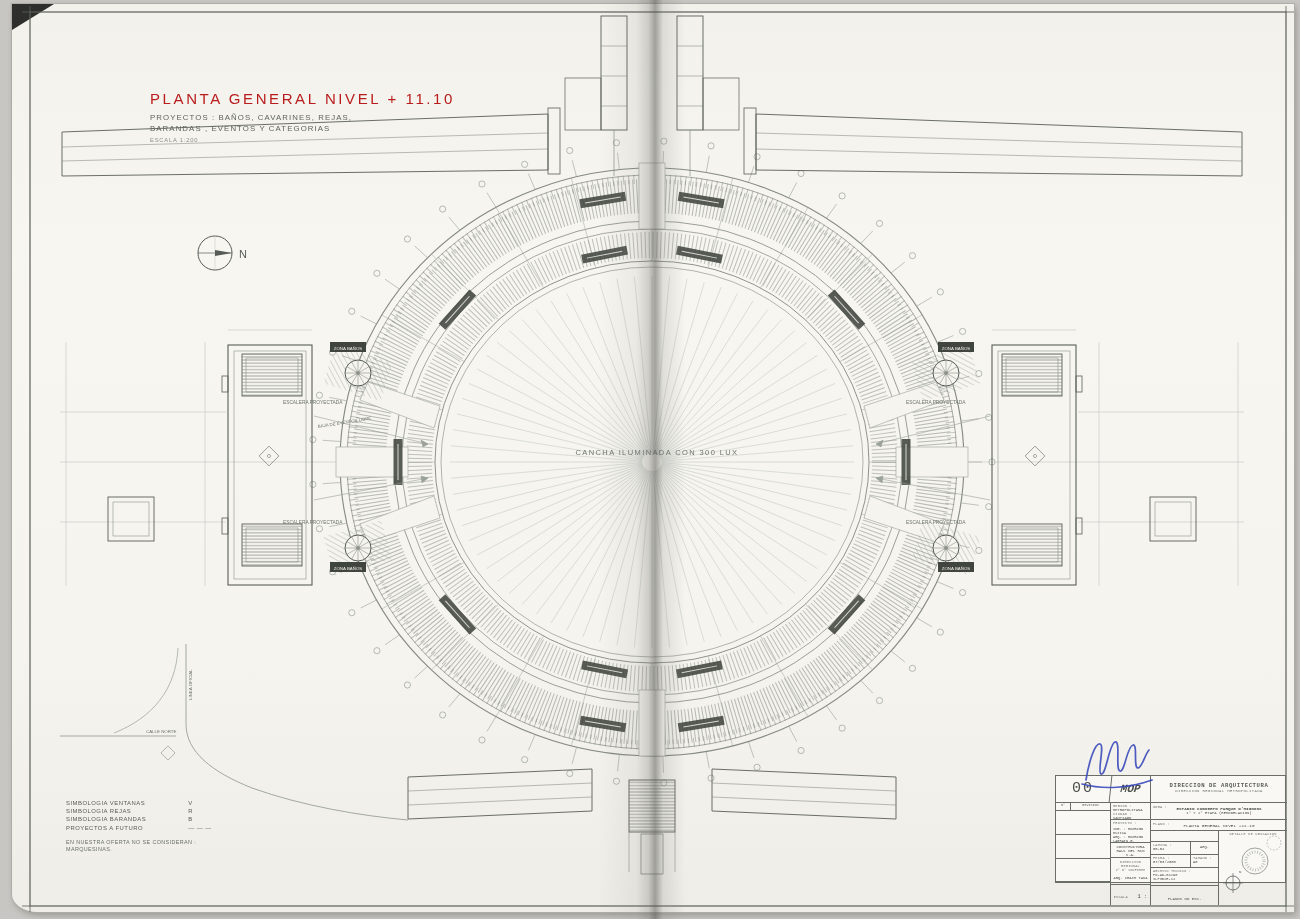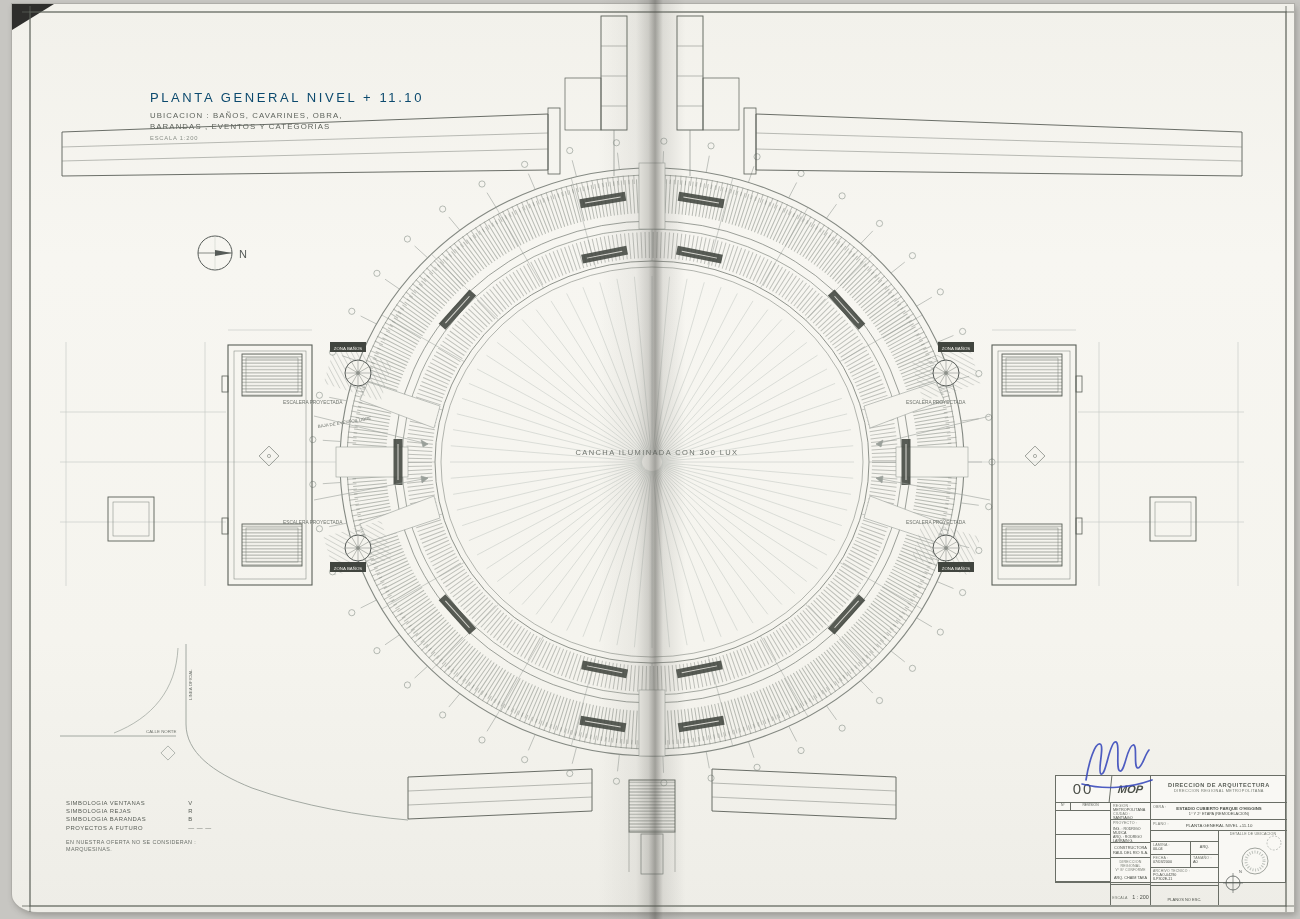--- a/index.html
+++ b/index.html
@@ -12,31 +12,31 @@
   #paper{position:absolute;left:12px;top:4px;width:1282px;height:908px;
          background:linear-gradient(180deg,#f2f1eb,#f7f6f1 28%,#f5f4ee 70%,#eeede7);
          border-bottom-left-radius:26px 18px;box-shadow:0 0 0 1px #aeadA8, 2px 3px 6px rgba(60,60,55,.35);}
   #corner-artifact{position:absolute;left:12px;top:4px;width:42px;height:26px;
          background:#2e2e2c;clip-path:polygon(0 0,100% 0,0 100%);z-index:5;}
   #fold{position:absolute;left:598px;top:0;width:112px;height:919px;z-index:40;pointer-events:none;
         background:linear-gradient(90deg,rgba(120,120,115,0) 0%,rgba(120,120,115,.10) 34%,rgba(105,105,100,.28) 45%,rgba(85,85,80,.52) 51%,rgba(130,130,125,.20) 58%,rgba(130,130,125,0) 78%);}
   svg{position:absolute;left:0;top:0;z-index:10;}
   .ovl{position:absolute;z-index:20;}
   
-  .t1{font-size:13px;letter-spacing:2.6px;color:#0c4a6e;}
+  .t1{font-size:15px;letter-spacing:2.6px;color:#b91c1c;}
   .t2{font-size:7.8px;letter-spacing:1.1px;margin-top:6px;color:#5e635c;}
   .t3{font-size:7.8px;letter-spacing:1.1px;margin-top:2px;color:#5e635c;}
   .t4{font-size:5.8px;letter-spacing:.8px;margin-top:4px;color:#8b9089;}
   
   .lg-row{font-size:5.9px;letter-spacing:.5px;line-height:8.2px;white-space:nowrap;}
   .lg-label{display:inline-block;width:120px;}
   .lg-note{font-size:5.4px;letter-spacing:.4px;margin-top:7px;line-height:7px;color:#6b706a;}
   
   #tb{position:absolute;left:1055px;top:775px;width:231px;height:108px;z-index:25;
-      border:1.2px solid var(--tbl);background:rgba(250,249,244,.92);box-sizing:border-box;}
+      border:1.2px solid var(--tbl);background:rgba(250,249,244,.92);box-sizing:border-box;font-family:Liberation Mono, monospace;}
   .cell{position:absolute;border-left:.8px solid var(--tbl);border-top:.8px solid var(--tbl);
         box-sizing:border-box;overflow:hidden;}
   .cell.first{border-left:none;}
   .cell.toprow{border-top:none;}
   .tbc{text-align:center;}
   .lab{font-size:3.6px;color:#73776f;letter-spacing:.2px;}
   .val{font-size:3.8px;color:#4b4f48;}
   #sig{position:absolute;left:1072px;top:730px;z-index:45;}
 </style>
 </head>
@@ -466,21 +466,21 @@
     <text x="956" y="569.5" text-anchor="middle" font-size="4.4" fill="#efeee8">ZONA BAÑOS</text>
     <text x="318" y="428" font-size="4.4" transform="rotate(-9 318 428)">BAJA DE EVENTOS LIBRE</text>
     <text x="146" y="733" font-size="4.4">CALLE NORTE</text>
     <text x="192" y="700" font-size="4.4" transform="rotate(-90 192 700)">LINEA OFICIAL</text>
     <text x="239" y="258" font-size="11" fill="#565b58">N</text>
   </g>
 </svg>
 
 <div class="ovl" style="left:150px;top:90px;">
   <div class="t1">PLANTA GENERAL NIVEL + 11.10</div>
-  <div class="t2">UBICACION : BAÑOS, CAVARINES, OBRA,</div>
+  <div class="t2">PROYECTOS : BAÑOS, CAVARINES, REJAS,</div>
   <div class="t3">BARANDAS , EVENTOS Y CATEGORIAS</div>
   <div class="t4">ESCALA 1:200</div>
 </div>
 
 <div class="ovl" style="left:66px;top:799px;">
   <div class="lg-row">
     <span class="lg-label">SIMBOLOGIA VENTANAS</span>
     <span>V</span></div>
   <div class="lg-row">
     <span class="lg-label">SIMBOLOGIA REJAS</span>

